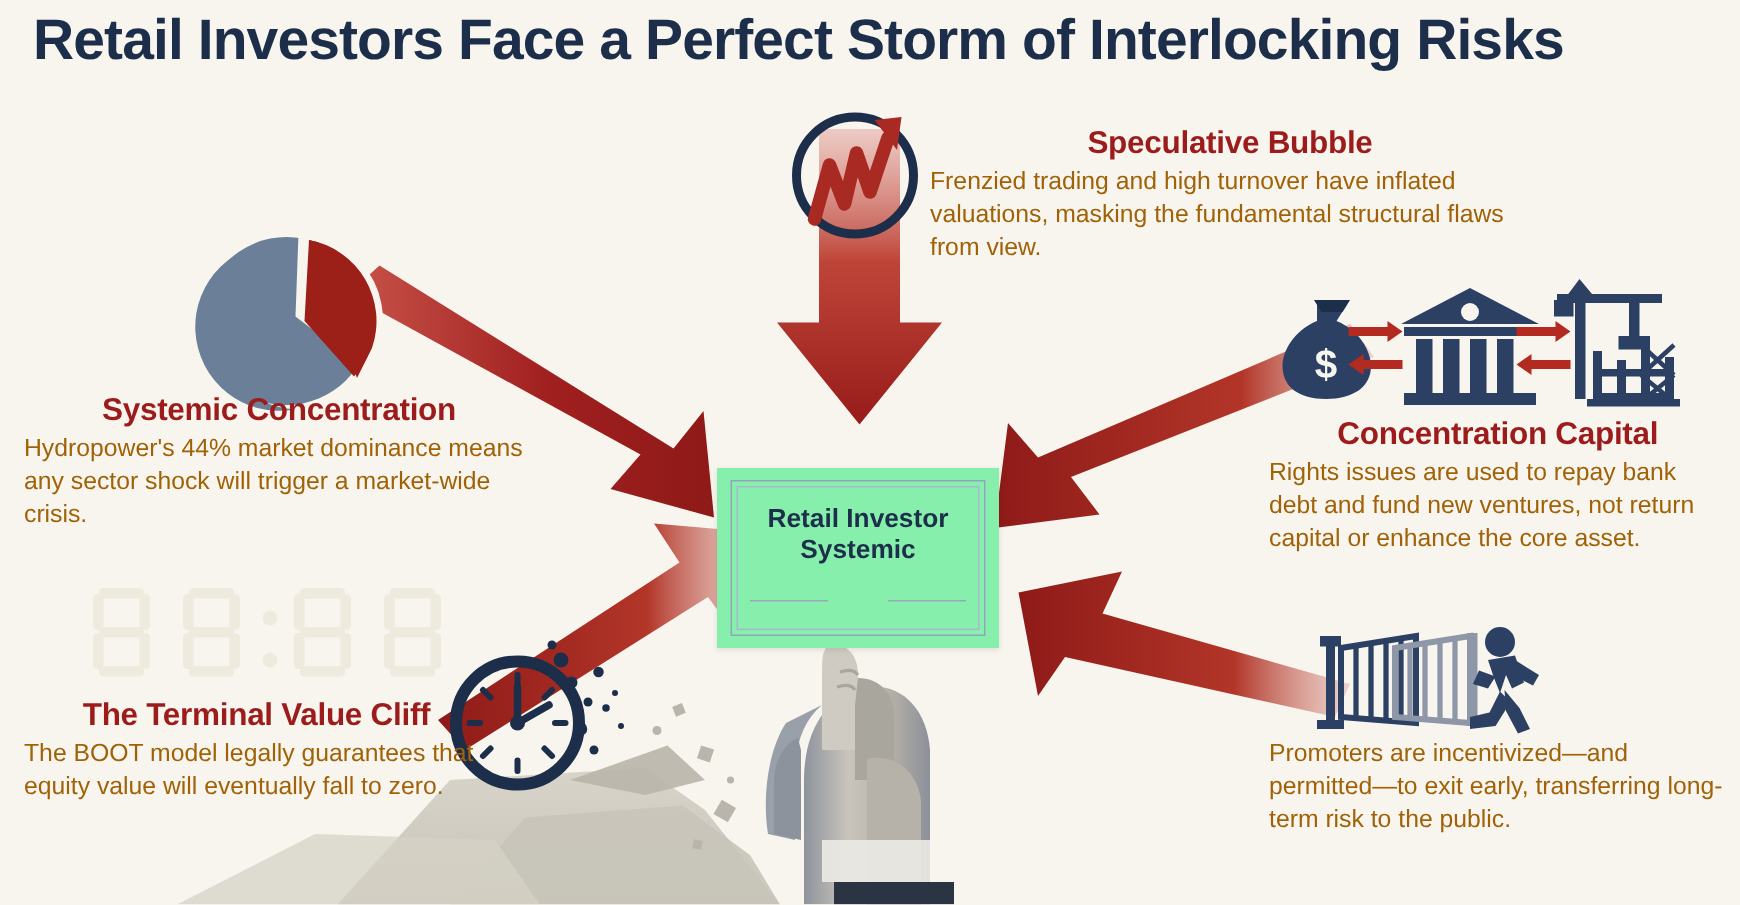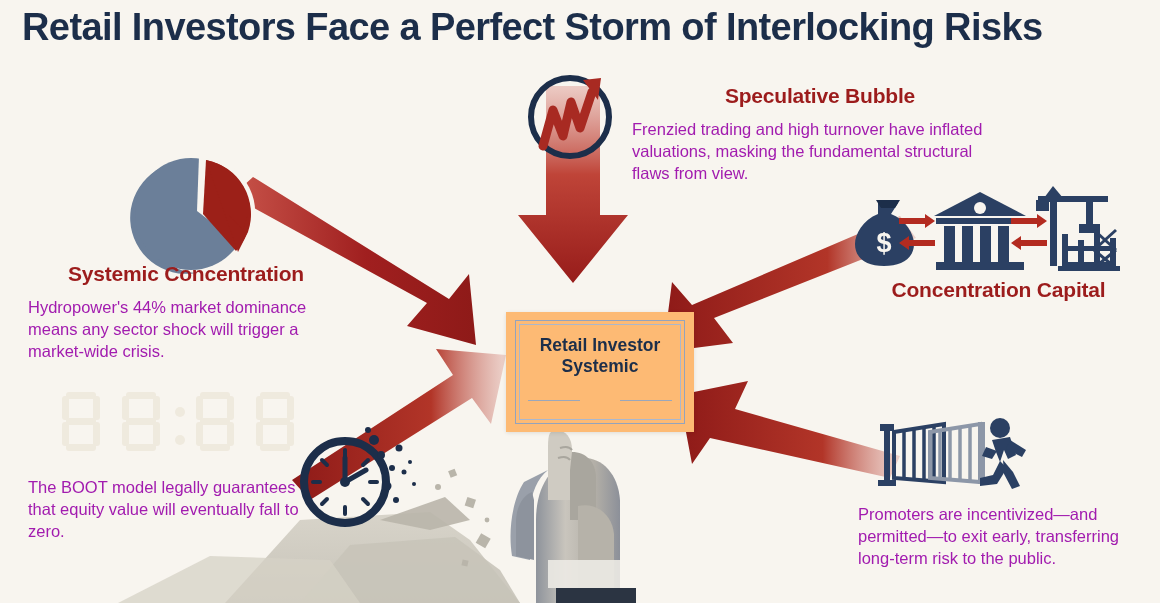--- a/index.html
+++ b/index.html
@@ -21,32 +21,32 @@
   
   .art{position:absolute;left:0;top:0;width:1160px;height:603px;}
 
   
   .block{position:absolute;}
   .block h3{
     margin:0 0 4px 0;font-size:21px;font-weight:bold;
     color:#9c1c1c;letter-spacing:-0.2px;line-height:1.1;text-align:center;
   }
   .block p{
-    margin:12px;font-size:16.5px;line-height:1.32;color:#a21caf;
+    margin:0;font-size:16.5px;line-height:1.32;color:#a16207;
   }
   .b-systemic{left:16px;top:262px;width:340px;}
   .b-terminal{left:16px;top:465px;width:310px;}
   .b-speculative{left:620px;top:84px;width:400px;}
   .b-misallocated{left:846px;top:278px;width:305px;}
   .b-governance{left:846px;top:492px;width:310px;}
 
   
   .cert{
-    position:absolute;left:506px;top:312px;width:188px;height:120px;
-    background:#fdba74;
+    position:absolute;left:478px;top:312px;width:188px;height:120px;
+    background:#86efac;
     box-shadow:0 1px 4px rgba(0,0,0,.10);
   }
   .cert-inner{
     position:absolute;left:9px;top:8px;right:9px;bottom:8px;
     border:1.6px solid #93a3bd;
   }
   .cert-inner2{
     position:absolute;left:3px;top:3px;right:3px;bottom:3px;
     border:0.8px solid #aab7cc;
   }
@@ -322,29 +322,31 @@
     <div class="cert-line l1"></div>
     <div class="cert-line l2"></div>
   </div>
 
   <div class="block b-systemic">
     <h3>Systemic Concentration</h3>
     <p>Hydropower's 44% market dominance means any sector shock will trigger a market-wide crisis.</p>
   </div>
 
   <div class="block b-terminal">
+    <h3>The Terminal Value Cliff</h3>
     <p>The BOOT model legally guarantees that equity value will eventually fall to zero.</p>
   </div>
 
   <div class="block b-speculative">
     <h3>Speculative Bubble</h3>
     <p>Frenzied trading and high turnover have inflated valuations, masking the fundamental structural flaws from view.</p>
   </div>
 
   <div class="block b-misallocated">
     <h3>Concentration Capital</h3>
+    <p>Rights issues are used to repay bank debt and fund new ventures, not return capital or enhance the core asset.</p>
   </div>
 
   <div class="block b-governance">
     <p>Promoters are incentivized—and permitted—to exit early, transferring long-term risk to the public.</p>
   </div>
 
 </div>
 
 </body></html>

